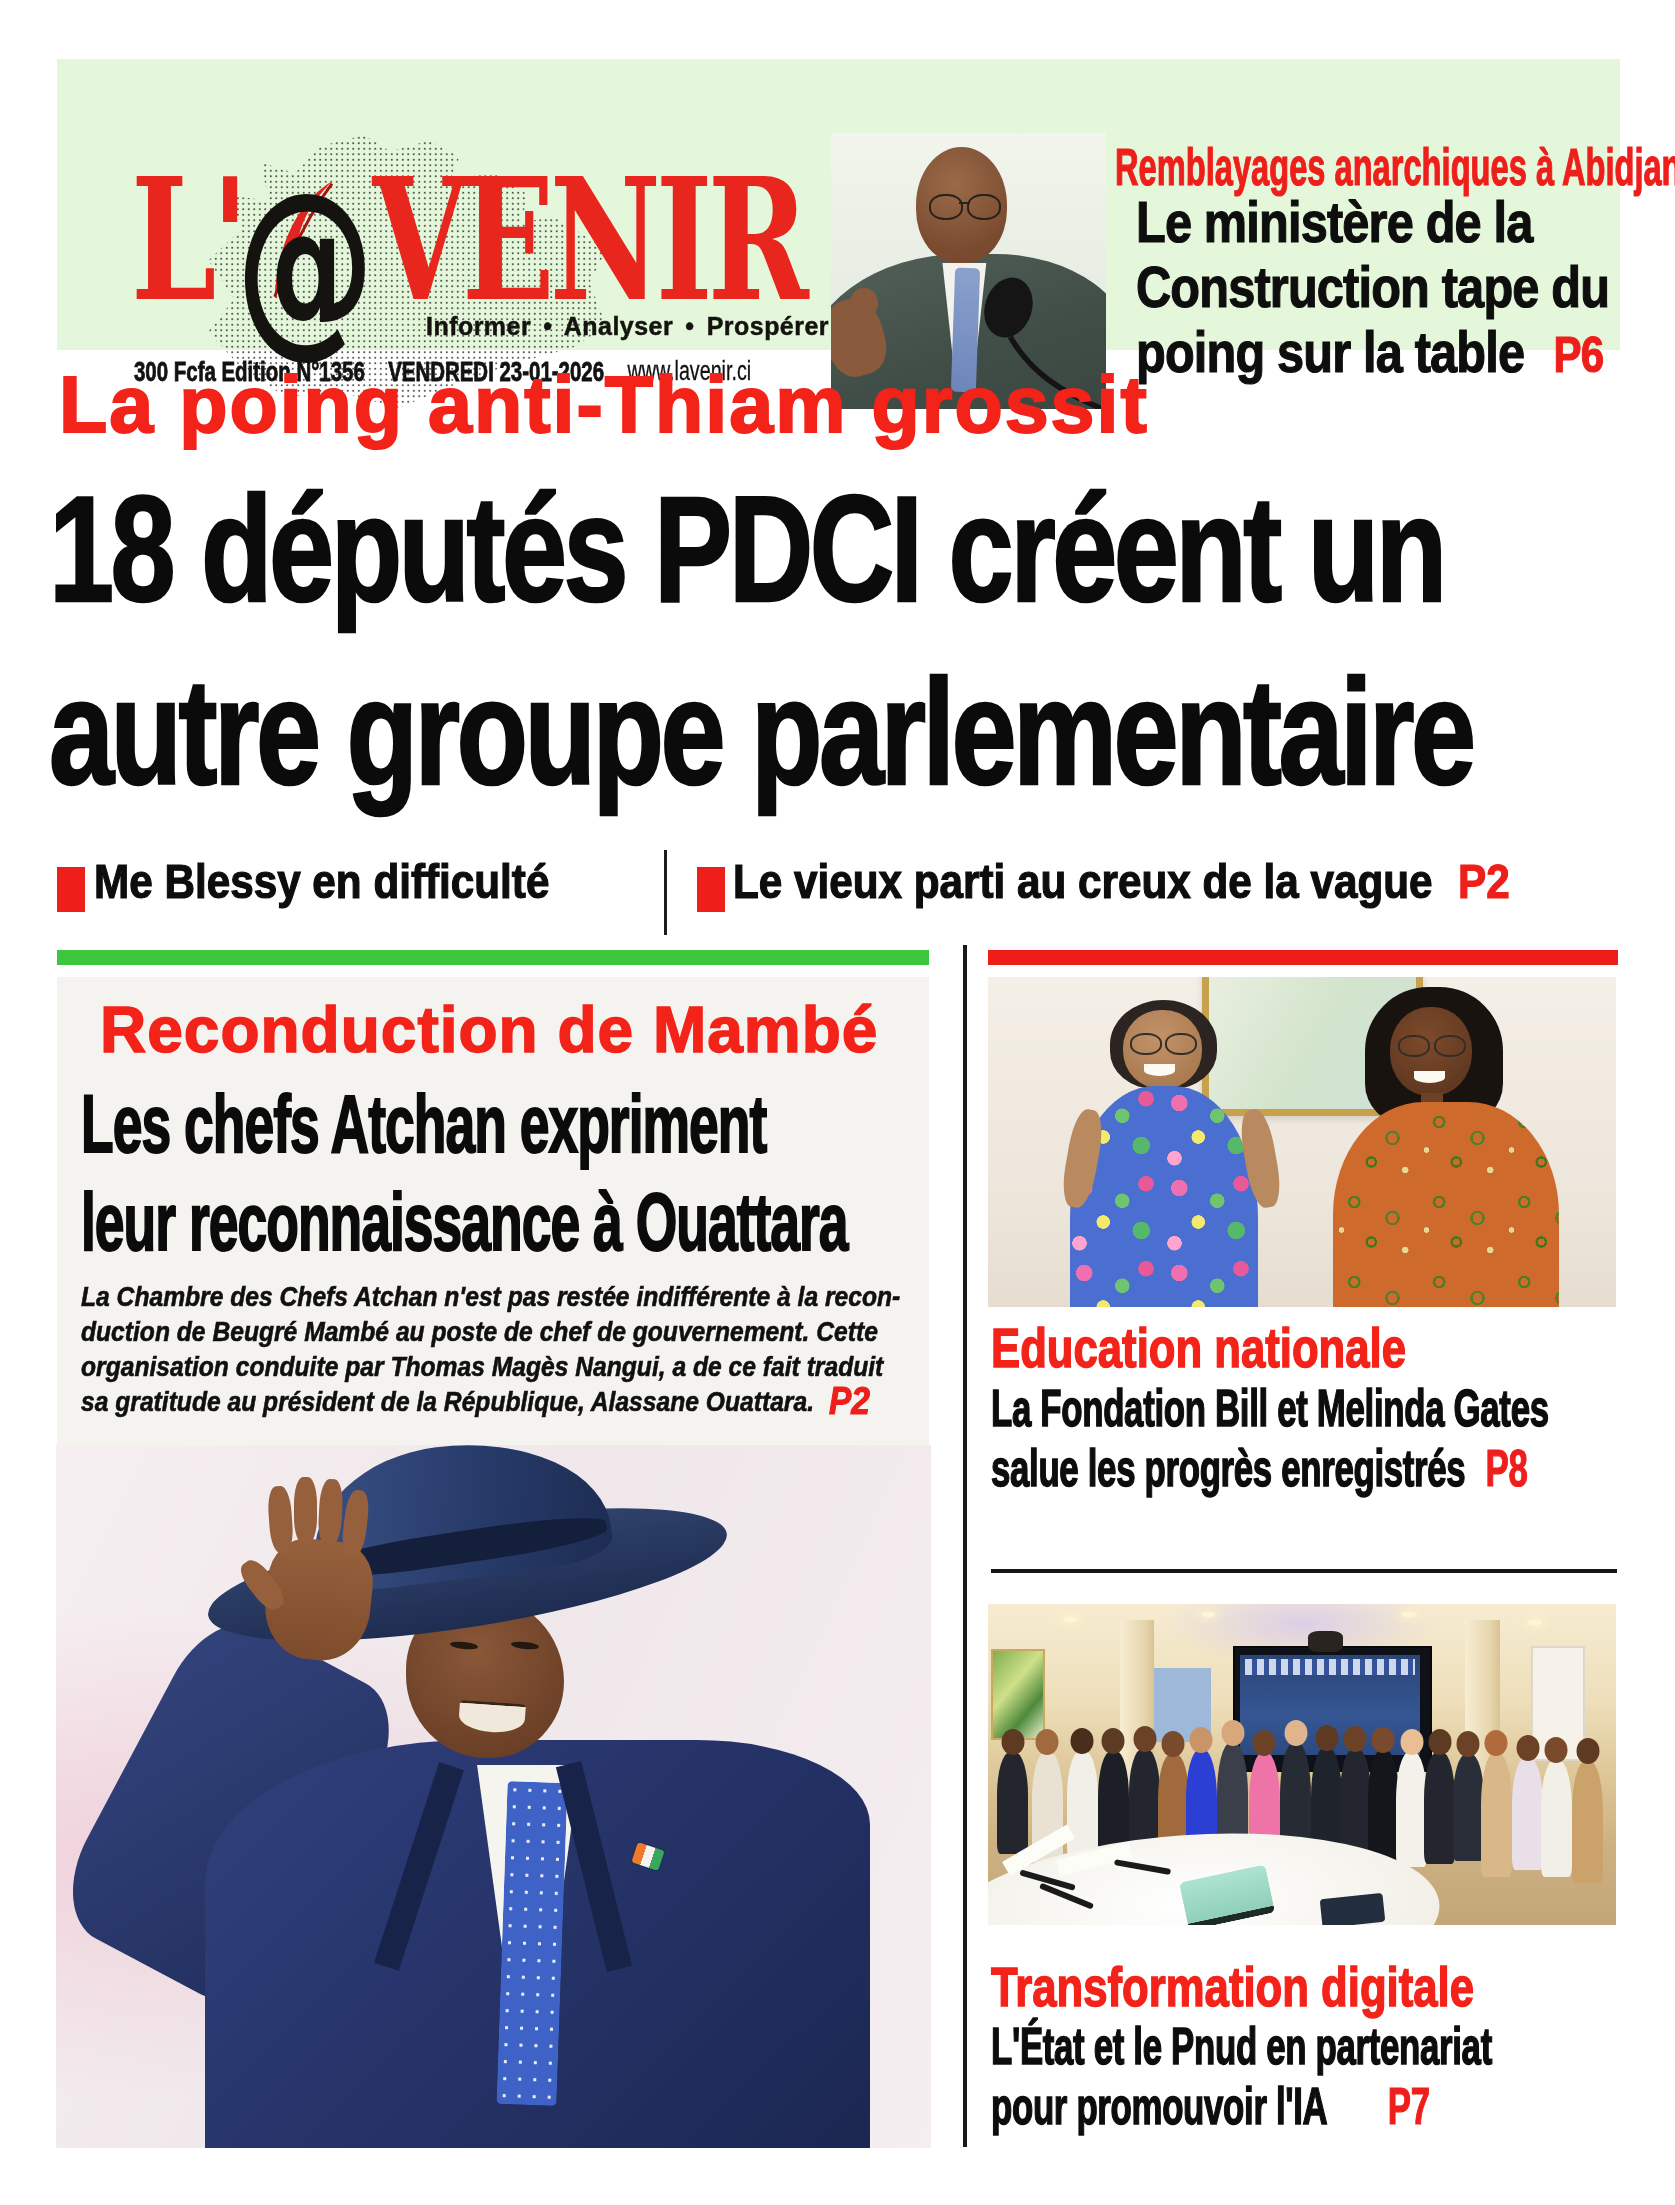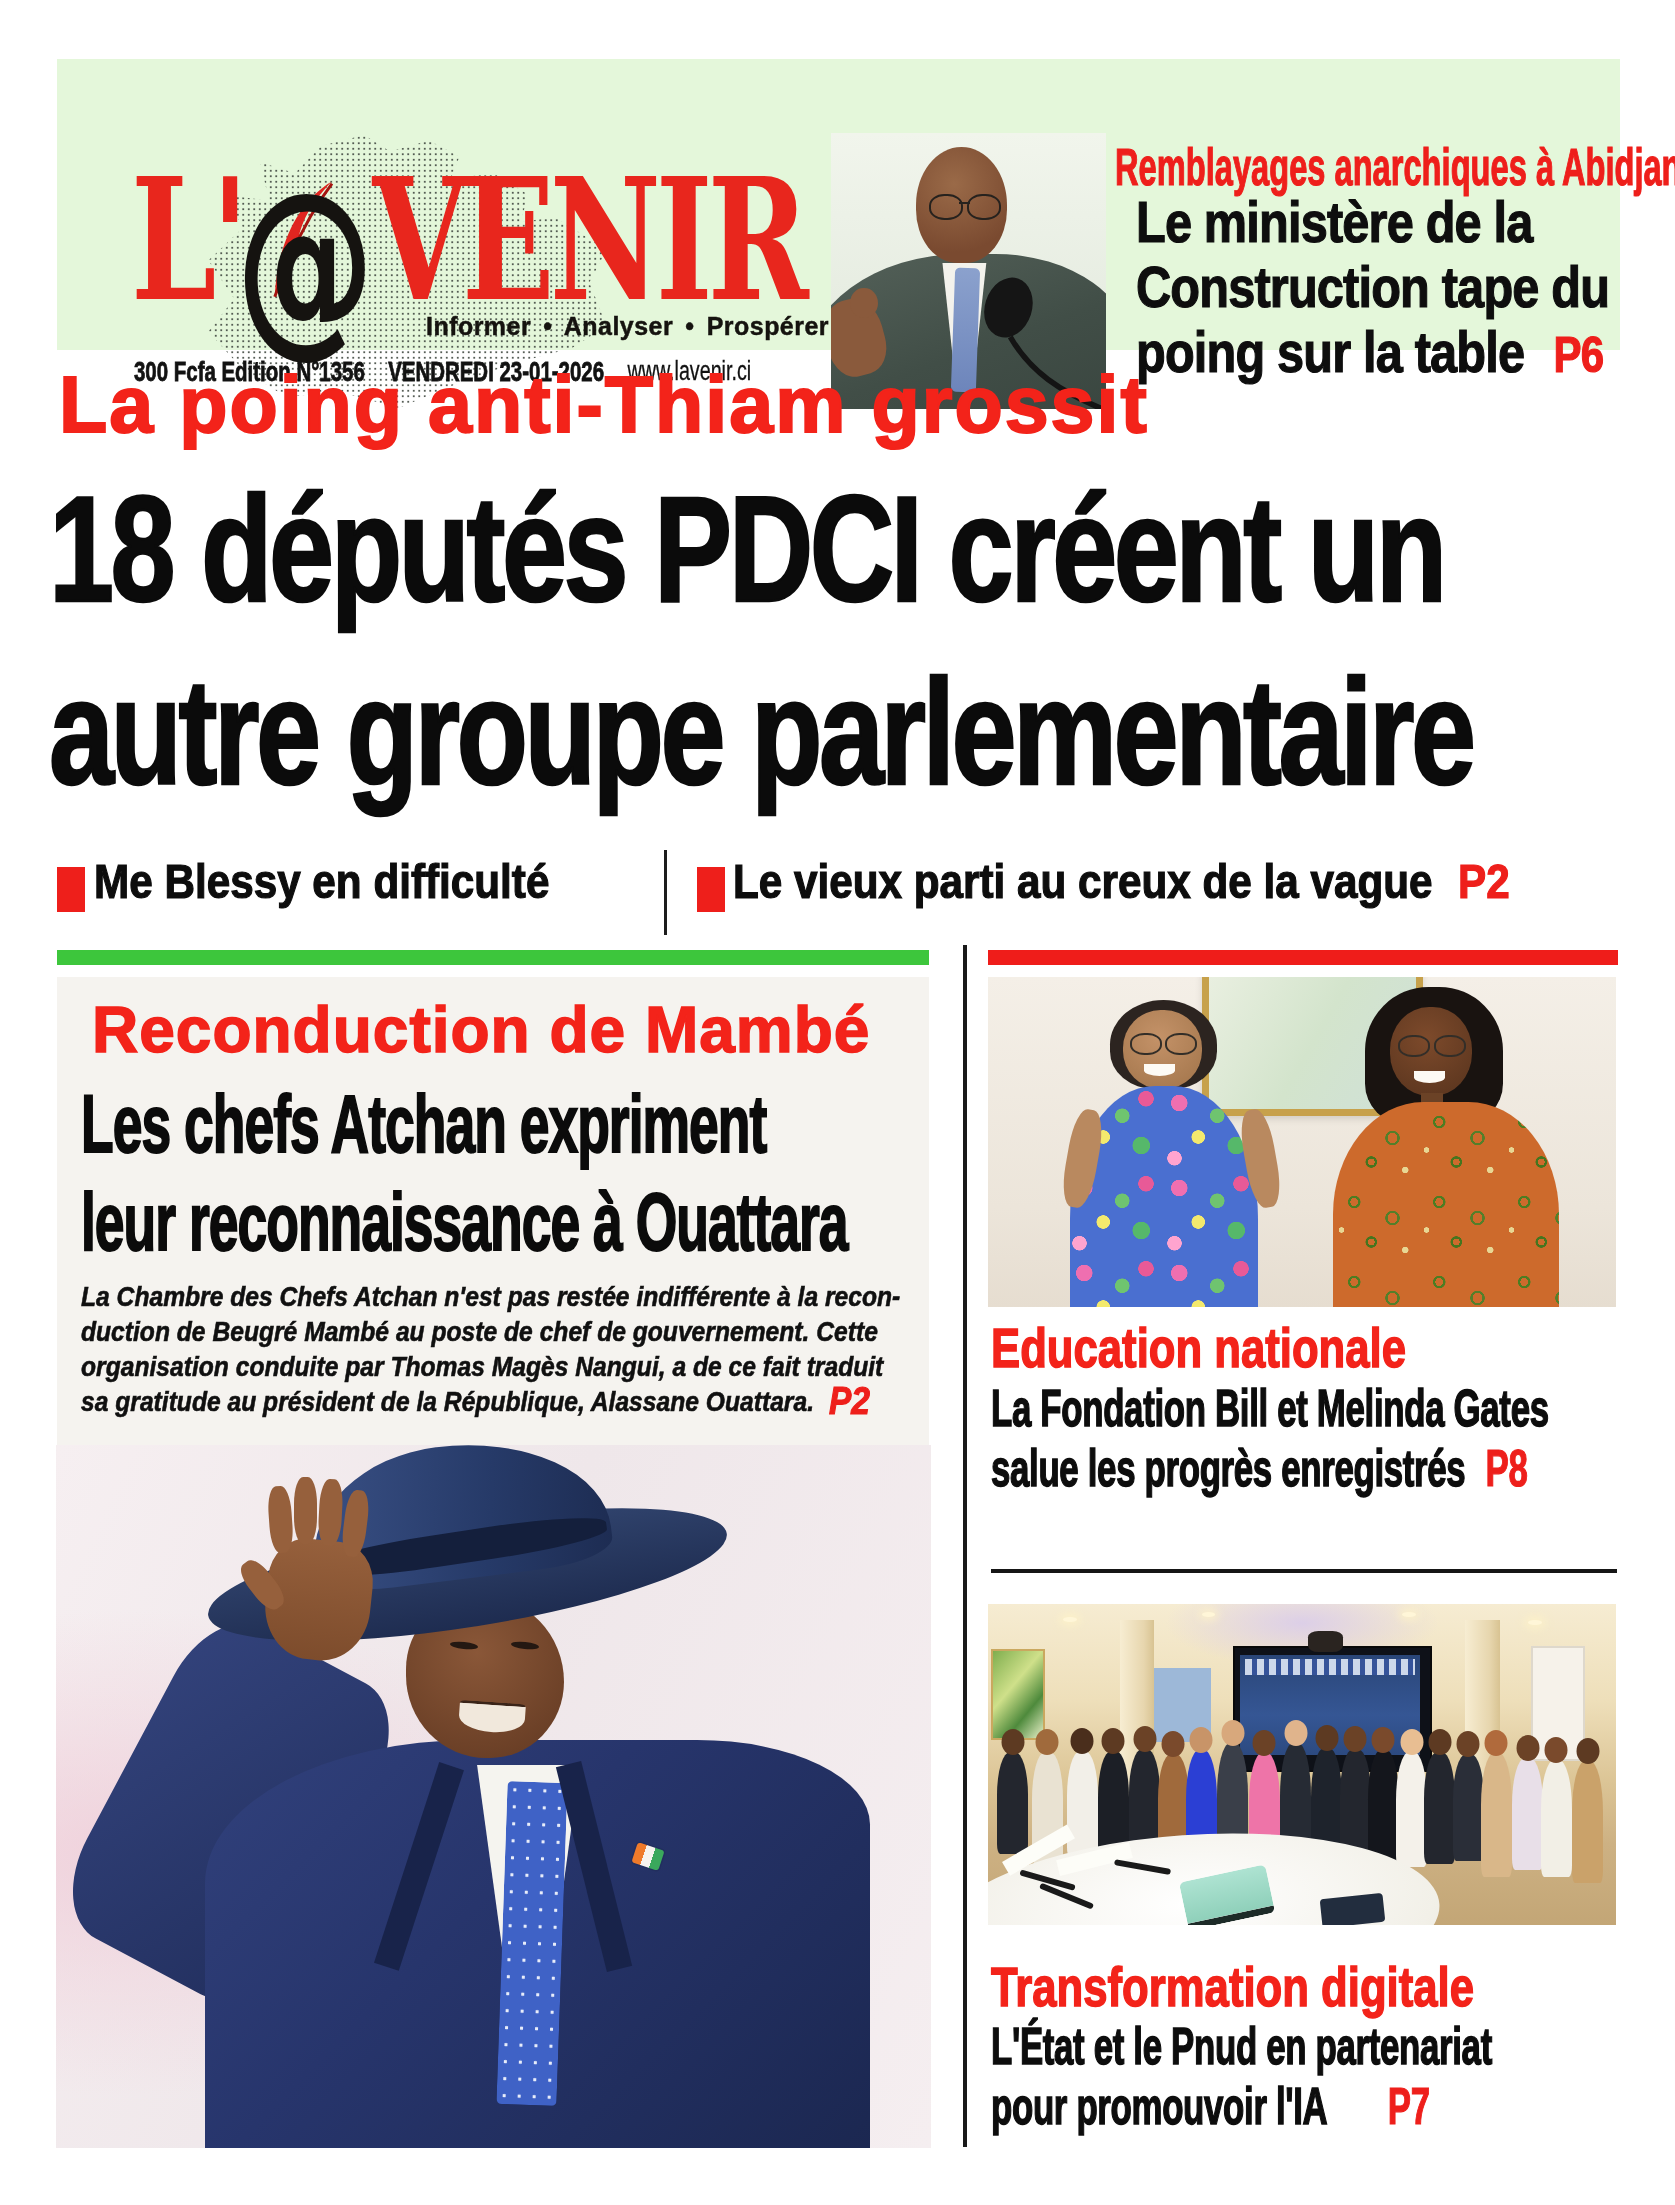--- a/index.html
+++ b/index.html
@@ -71,21 +71,21 @@
   .bullet .pref{display:inline-block;margin-left:29px;}
   .bdiv{position:absolute;left:664px;top:850px;width:2.5px;height:85px;background:#1d1d1d;}
 
   
   .bar-green{position:absolute;left:57px;top:950px;width:872px;height:15px;background:#3dc63c;}
   .bar-red{position:absolute;left:988px;top:950px;width:630px;height:15px;background:#ef1d1a;}
   .vrule{position:absolute;left:963px;top:945px;width:3.5px;height:1202px;background:#191919;}
 
   
   .left-panel{position:absolute;left:57px;top:977px;width:872px;height:471px;background:#f5f3ef;}
-  .ls-kicker{position:absolute;left:92px;top:993px;font-size:64px;font-weight:700;color:#f3231a;
+  .ls-kicker{position:absolute;left:100px;top:993px;font-size:64px;font-weight:700;color:#f3231a;
     letter-spacing:1px;white-space:nowrap;-webkit-text-stroke:1.5px #f3231a;}
   .ls-headline{position:absolute;left:81px;top:1075px;font-size:81px;font-weight:700;line-height:98px;
     letter-spacing:-1.5px;color:#0b0b0b;white-space:nowrap;transform:scaleX(.66);transform-origin:0 0;
     -webkit-text-stroke:2px #0b0b0b;}
   .standfirst{position:absolute;left:81px;top:1279px;font-size:28px;font-weight:700;font-style:italic;
     line-height:35px;color:#101010;white-space:nowrap;transform:scaleX(.88);transform-origin:0 0;
     -webkit-text-stroke:0.6px #101010;}
   .standfirst .pref{display:inline-block;margin-left:17px;font-size:38px;vertical-align:-3px;}
 
   

